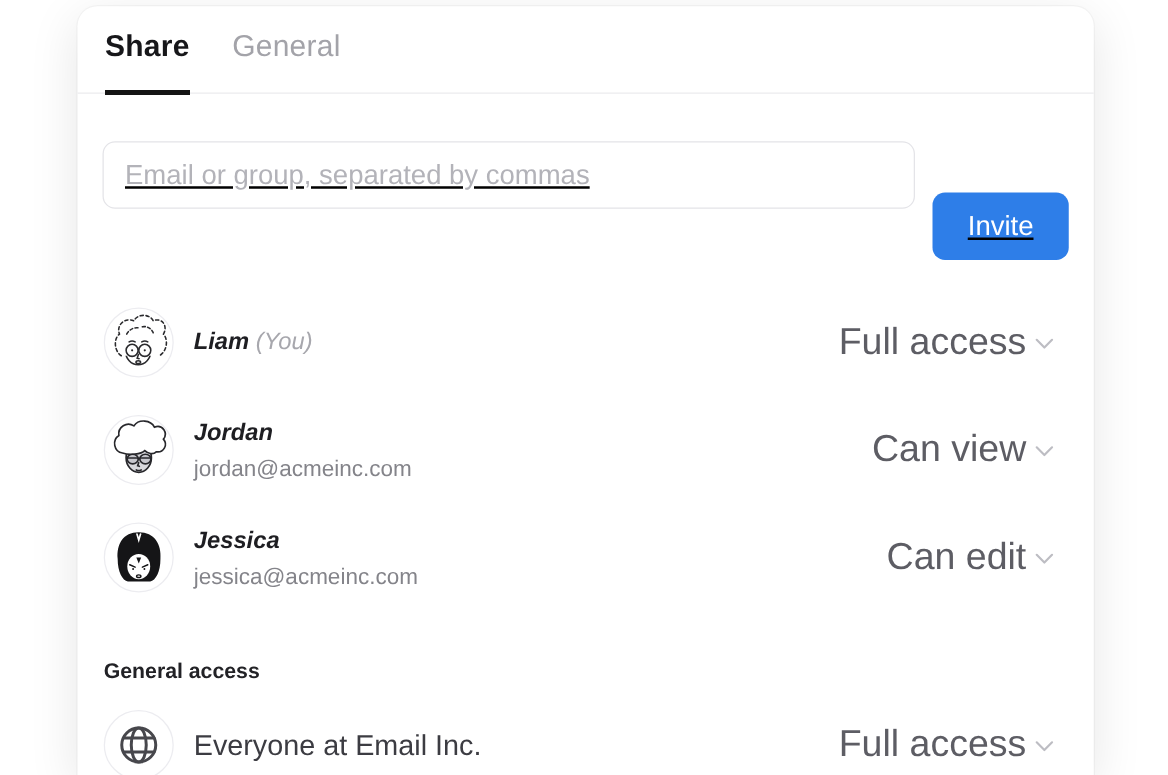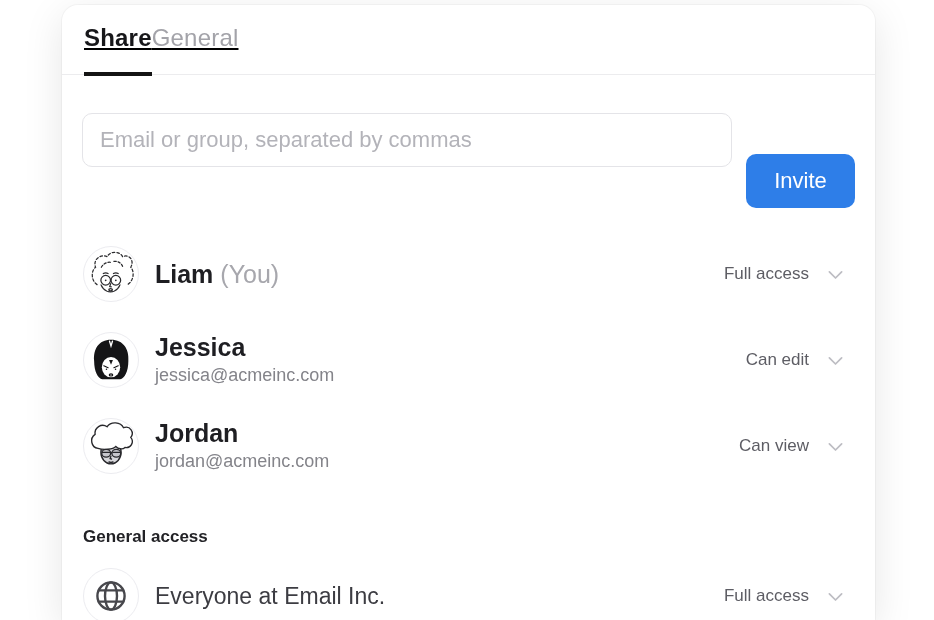--- a/index.html
+++ b/index.html
@@ -14,39 +14,39 @@
   .share-dialog {
     position: absolute; left: 62px; top: 5px;
     width: 813px; height: 615px;
     background: #ffffff;
     border-radius: 16px 16px 0 0;
     box-shadow: 0 0 0 1px rgba(0,0,0,0.03), 0 10px 40px rgba(0,0,0,0.10);
   }
 
   
   .tab-bar {
-    display: flex; align-items: stretch; 
+    display: flex; align-items: stretch; gap: 34px;
     height: 70px; padding-left: 22px;
     border-bottom: 1.5px solid #ececee;
-    text-decoration: underline;
   }
   .tab {
     display: flex; align-items: center;
     font-size: 24px; letter-spacing: .2px;
     border-bottom: 4px solid transparent;
     margin-bottom: -1.5px;
     cursor: pointer;
   }
   .tab.active { color: #17171a; font-weight: 700; border-bottom-color: #141414; }
   .tab.inactive { color: #a3a3a9; font-weight: 500; }
 
   
   .invite-row {
     display: flex; gap: 14px;
     margin: 38px 20px 0 20px;
+    text-decoration: underline;
   }
   .invite-input {
     flex: 1; height: 54px;
     border: 1.5px solid #e4e4e8; border-radius: 10px;
     font-family: inherit; font-size: 22px; color: #3a3a40;
     padding: 0 17px; outline: none; background: #fff;
   }
   .invite-input::placeholder { color: #b3b3b9; }
   .invite-button {
     width: 109px; height: 54px; flex-shrink: 0;
@@ -64,27 +64,27 @@
   }
   .person-row { display: flex; align-items: center; }
   .avatar {
     width: 56px; height: 56px; border-radius: 50%;
     border: 1px solid #ececf0; background: #fff;
     flex-shrink: 0; overflow: hidden;
     display: flex; align-items: center; justify-content: center;
   }
   .avatar svg { width: 54px; height: 54px; display: block; }
   .person-info { margin-left: 16px; }
-  .person-name { font-size: 25px; font-weight: 700; color: #1e1e22; line-height: 28px; }
+  .person-name { font-size: 19px; font-weight: 700; color: #1e1e22; line-height: 28px; font-style: italic; }
   .person-name .you-suffix { font-weight: 400; color: #a7a7ad; }
   .person-email { font-size: 18px; color: #84848a; line-height: 23px; margin-top: 3px; }
   .row-spacer { flex: 1; }
   .access-select {
-    display: flex; align-items: center; gap: 16px;
-    font-size: 17px; color: #5d5d64; cursor: pointer;
+    display: flex; align-items: center; gap: 4px;
+    font-size: 30px; color: #5d5d64; cursor: pointer;
     background: none; border: none; font-family: inherit; padding: 0;
   }
   .chevron { width: 21px; height: 21px; display: block; }
 
   
   .general-access { margin-top: 52px; padding: 0 29px 0 21px; }
   .general-access-label { font-size: 17px; font-weight: 700; color: #222226; line-height: 21px; }
   .general-row { display: flex; align-items: center; margin-top: 21px; }
   .general-name { font-size: 23px; color: #3c3c42; margin-left: 16px; line-height: 28px; }
   .globe-wrap svg { width: 34px; height: 34px; }
@@ -133,20 +133,48 @@
         <button class="access-select">
           <span>Full access</span>
           <svg class="chevron" viewBox="0 0 24 24" fill="none" stroke="#bdbdc3" stroke-width="2" stroke-linecap="round" stroke-linejoin="round">
             <path d="M5 9 l7 7 7-7"></path>
           </svg>
         </button>
       </div>
 
       <div class="person-row">
         <div class="avatar">
+          <svg viewBox="0 0 56 56" fill="none" stroke="#28282c" stroke-width="1.4" stroke-linecap="round">
+            <ellipse cx="28" cy="34.5" rx="10.5" ry="12" fill="#d8d8dc"></ellipse>
+            <path d="M14.5 30.5 C7.5 29.5 5.5 20 11.5 16 C10.5 9 18 4 24 8 C28 2 38 3 41 9 C48 6.5 52.5 14 48.5 19 C52.5 24 48.5 30.5 42.5 29.5 C40 32 35.5 31 33 28.5 C30 31.5 20.5 32.5 14.5 30.5 Z" fill="#ffffff"></path>
+            <ellipse cx="23" cy="35.5" rx="4.6" ry="4" fill="#c7c7cd"></ellipse>
+            <ellipse cx="33.5" cy="35.5" rx="4.6" ry="4" fill="#c7c7cd"></ellipse>
+            <path d="M27.6 35 h1.2"></path>
+            <path d="M19 34.6 h8 M30 34.6 h7.5" stroke-width="1.2"></path>
+            <path d="M27.9 38.5 l-.8 2.6 l1.4 .4"></path>
+            <path d="M26 44.5 q2 1 4 0"></path>
+          </svg>
+        </div>
+        <div class="person-info">
+          <div class="person-name">
+            <span>Jordan</span>
+          </div>
+          <div class="person-email">jordan@acmeinc.com</div>
+        </div>
+        <div class="row-spacer"></div>
+        <button class="access-select">
+          <span>Can view</span>
+          <svg class="chevron" viewBox="0 0 24 24" fill="none" stroke="#bdbdc3" stroke-width="2" stroke-linecap="round" stroke-linejoin="round">
+            <path d="M5 9 l7 7 7-7"></path>
+          </svg>
+        </button>
+      </div>
+
+      <div class="person-row">
+        <div class="avatar">
           <svg viewBox="0 0 56 56" fill="none" stroke="#151517" stroke-width="1.2" stroke-linecap="round">
             <path d="M28 7 C15 7 9.5 17 10.5 29 C10.5 40 14.5 47 19 48 L37.5 48 C42 47 46 40 46 29 C47 17 41 7 28 7 Z" fill="#151517" stroke="none"></path>
             <ellipse cx="28" cy="35.5" rx="9.5" ry="10.5" fill="#ffffff" stroke="none"></ellipse>
             <path d="M26 28 L28 33 L30 28 Z" fill="#151517" stroke="none"></path>
             <path d="M26.5 8.5 L28 13.5 L29.5 8.5" stroke="#ffffff" stroke-width="1.4"></path>
             <path d="M20.5 34 l4.5 2 M35.5 34 l-4.5 2"></path>
             <circle cx="23.3" cy="37.6" r="0.8" fill="#151517" stroke="none"></circle>
             <circle cx="32.7" cy="37.6" r="0.8" fill="#151517" stroke="none"></circle>
             <ellipse cx="28" cy="43.5" rx="1.8" ry="1.1"></ellipse>
           </svg>
@@ -158,48 +186,20 @@
           <div class="person-email">jessica@acmeinc.com</div>
         </div>
         <div class="row-spacer"></div>
         <button class="access-select">
           <span>Can edit</span>
           <svg class="chevron" viewBox="0 0 24 24" fill="none" stroke="#bdbdc3" stroke-width="2" stroke-linecap="round" stroke-linejoin="round">
             <path d="M5 9 l7 7 7-7"></path>
           </svg>
         </button>
       </div>
-
-      <div class="person-row">
-        <div class="avatar">
-          <svg viewBox="0 0 56 56" fill="none" stroke="#28282c" stroke-width="1.4" stroke-linecap="round">
-            <ellipse cx="28" cy="34.5" rx="10.5" ry="12" fill="#d8d8dc"></ellipse>
-            <path d="M14.5 30.5 C7.5 29.5 5.5 20 11.5 16 C10.5 9 18 4 24 8 C28 2 38 3 41 9 C48 6.5 52.5 14 48.5 19 C52.5 24 48.5 30.5 42.5 29.5 C40 32 35.5 31 33 28.5 C30 31.5 20.5 32.5 14.5 30.5 Z" fill="#ffffff"></path>
-            <ellipse cx="23" cy="35.5" rx="4.6" ry="4" fill="#c7c7cd"></ellipse>
-            <ellipse cx="33.5" cy="35.5" rx="4.6" ry="4" fill="#c7c7cd"></ellipse>
-            <path d="M27.6 35 h1.2"></path>
-            <path d="M19 34.6 h8 M30 34.6 h7.5" stroke-width="1.2"></path>
-            <path d="M27.9 38.5 l-.8 2.6 l1.4 .4"></path>
-            <path d="M26 44.5 q2 1 4 0"></path>
-          </svg>
-        </div>
-        <div class="person-info">
-          <div class="person-name">
-            <span>Jordan</span>
-          </div>
-          <div class="person-email">jordan@acmeinc.com</div>
-        </div>
-        <div class="row-spacer"></div>
-        <button class="access-select">
-          <span>Can view</span>
-          <svg class="chevron" viewBox="0 0 24 24" fill="none" stroke="#bdbdc3" stroke-width="2" stroke-linecap="round" stroke-linejoin="round">
-            <path d="M5 9 l7 7 7-7"></path>
-          </svg>
-        </button>
-      </div>
     </div>
 
     <div class="general-access">
       <div class="general-access-label">General access</div>
       <div class="general-row">
         <div class="avatar globe-wrap">
           <svg viewBox="0 0 34 34" fill="none" stroke="#47474c" stroke-width="2.4" stroke-linecap="round">
             <circle cx="17" cy="17" r="13.6"></circle>
             <ellipse cx="17" cy="17" rx="6" ry="13.6"></ellipse>
             <path d="M4.8 11.4 h24.4 M4.8 22.6 h24.4"></path>

